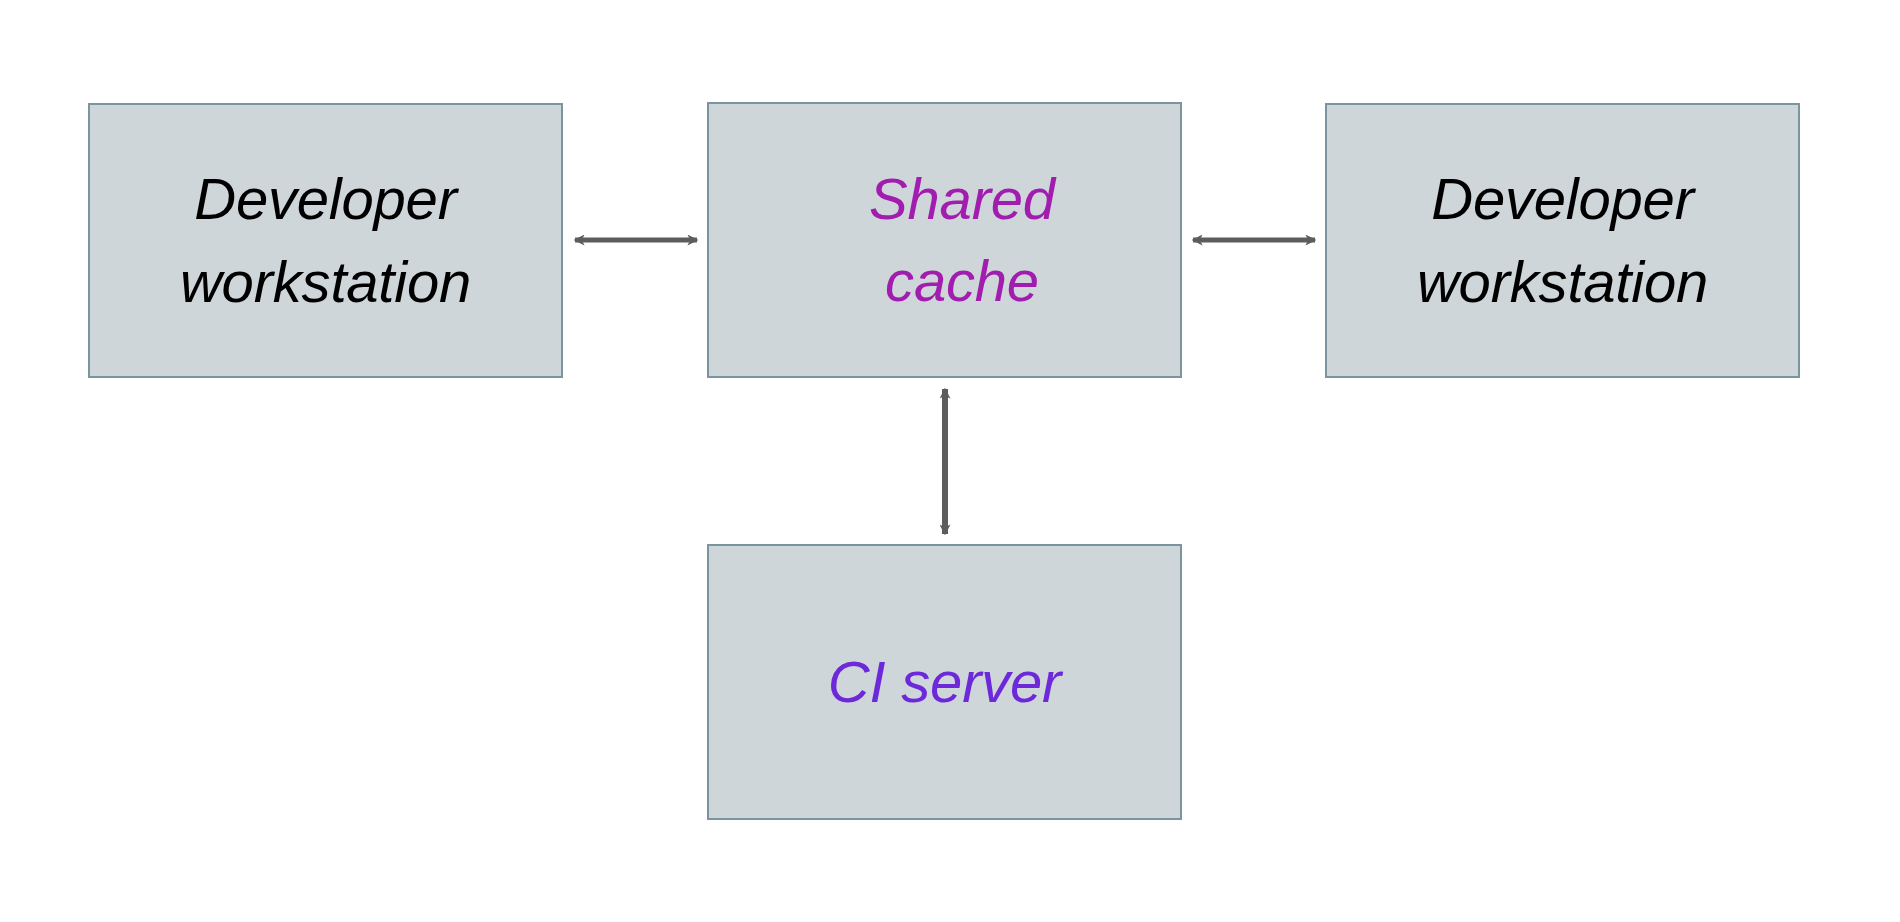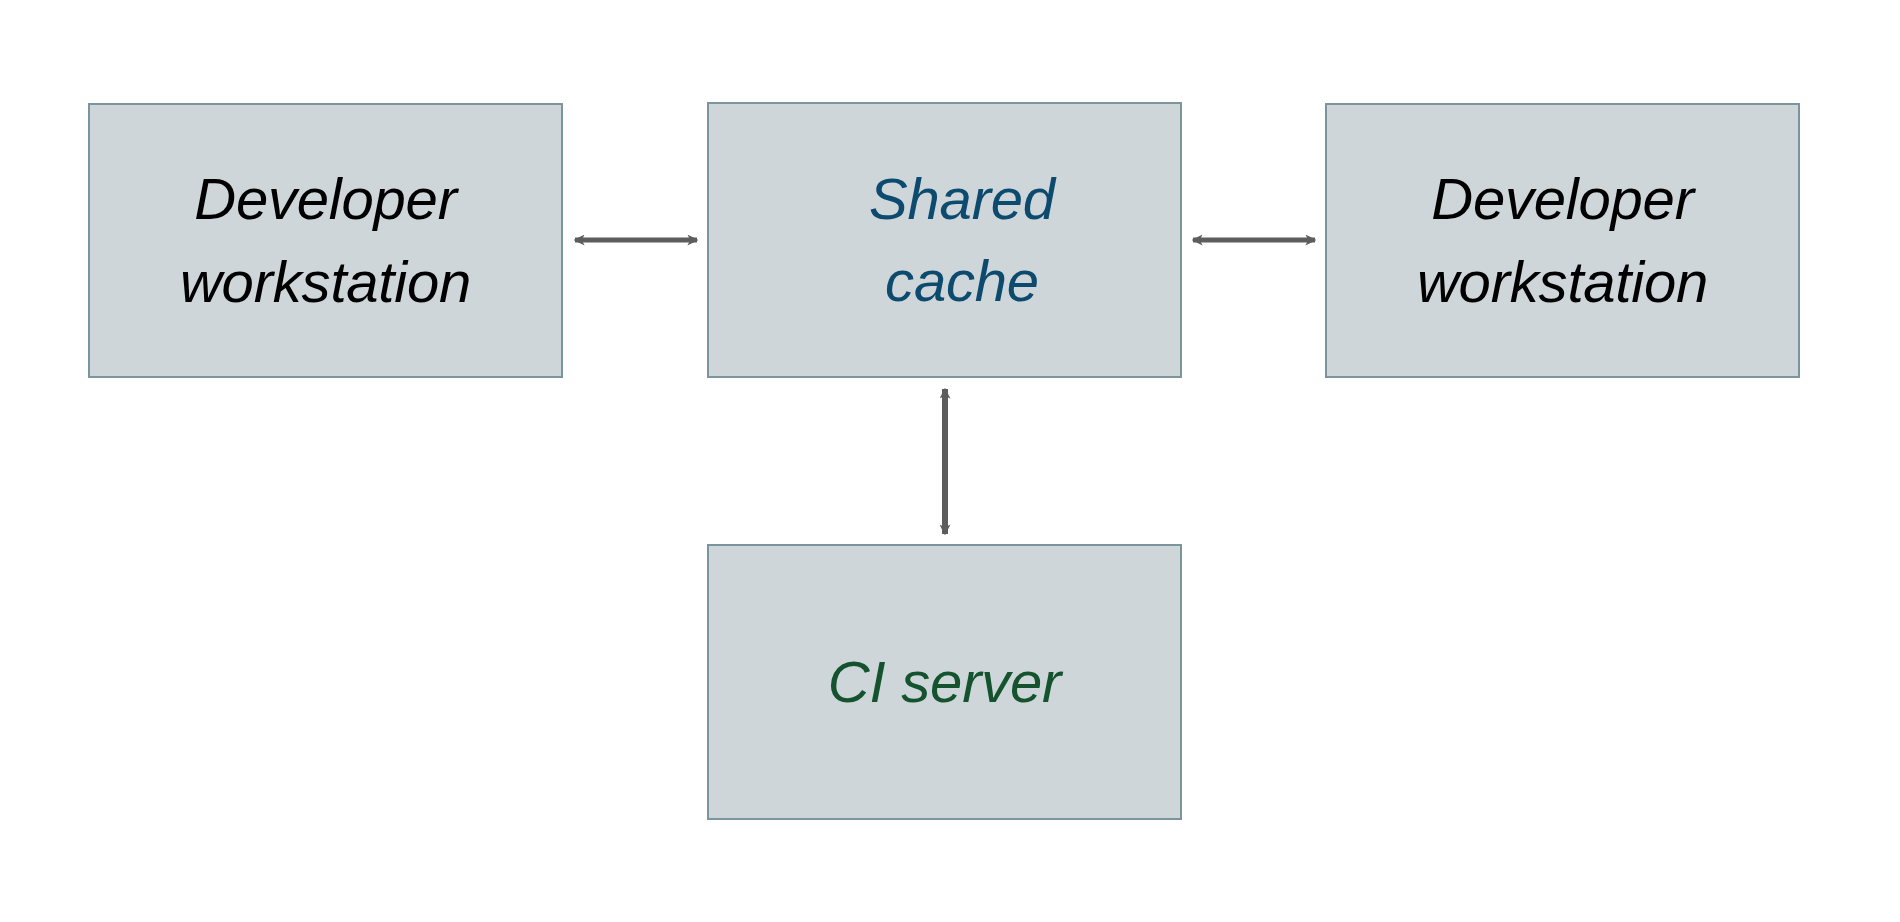--- a/index.html
+++ b/index.html
@@ -72,26 +72,26 @@
       <line x1="945" y1="389" x2="945" y2="534" stroke="#5d5d5d" stroke-width="6" marker-start="url(#arrow-end)" marker-end="url(#arrow-end)"></line>
     </g>
   </svg>
 
   <div class="node" id="node-0" style="left: 88px; top: 103px; width: 475px; height: 275px; background: rgb(206, 214, 218); border-color: rgb(123, 149, 159);">
     <span class="node-label" style="color: rgb(0, 0, 0);">Developer
 workstation</span>
   </div>
 
   <div class="node" id="node-1" style="left: 707px; top: 102px; width: 475px; height: 276px; background: rgb(206, 214, 218); border-color: rgb(123, 149, 159);">
-    <span class="node-label" style="color: #0c4a6e; margin-left: 35px;">Shared
+    <span class="node-label" style="color: #a21caf; margin-left: 35px;">Shared
 cache</span>
   </div>
 
   <div class="node" id="node-2" style="left: 1325px; top: 103px; width: 475px; height: 275px; background: rgb(206, 214, 218); border-color: rgb(123, 149, 159);">
     <span class="node-label" style="color: rgb(0, 0, 0);">Developer
 workstation</span>
   </div>
 
   <div class="node" id="node-3" style="left: 707px; top: 544px; width: 475px; height: 276px; background: rgb(206, 214, 218); border-color: rgb(123, 149, 159);">
-    <span class="node-label" style="color: #14532d; text-align: right;">CI server</span>
+    <span class="node-label" style="color: #6d28d9; text-align: right;">CI server</span>
   </div>
 
 </div>
 
 </body></html>

